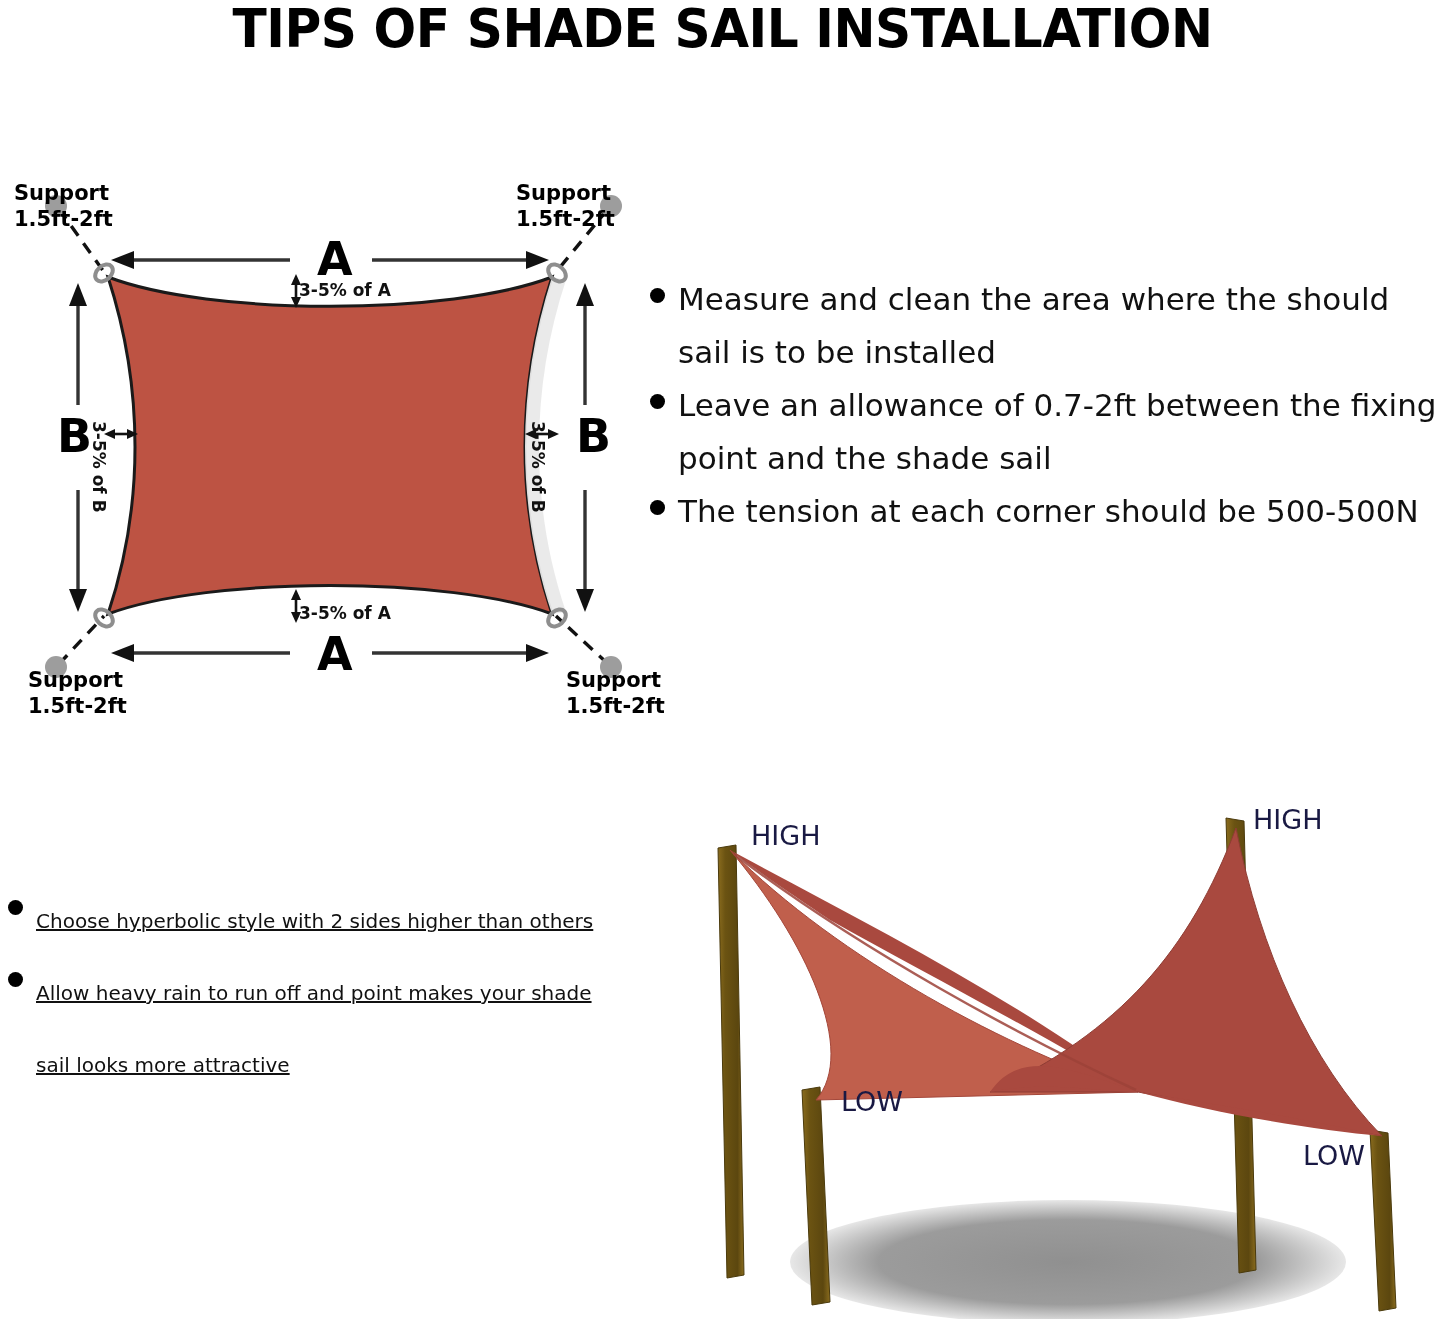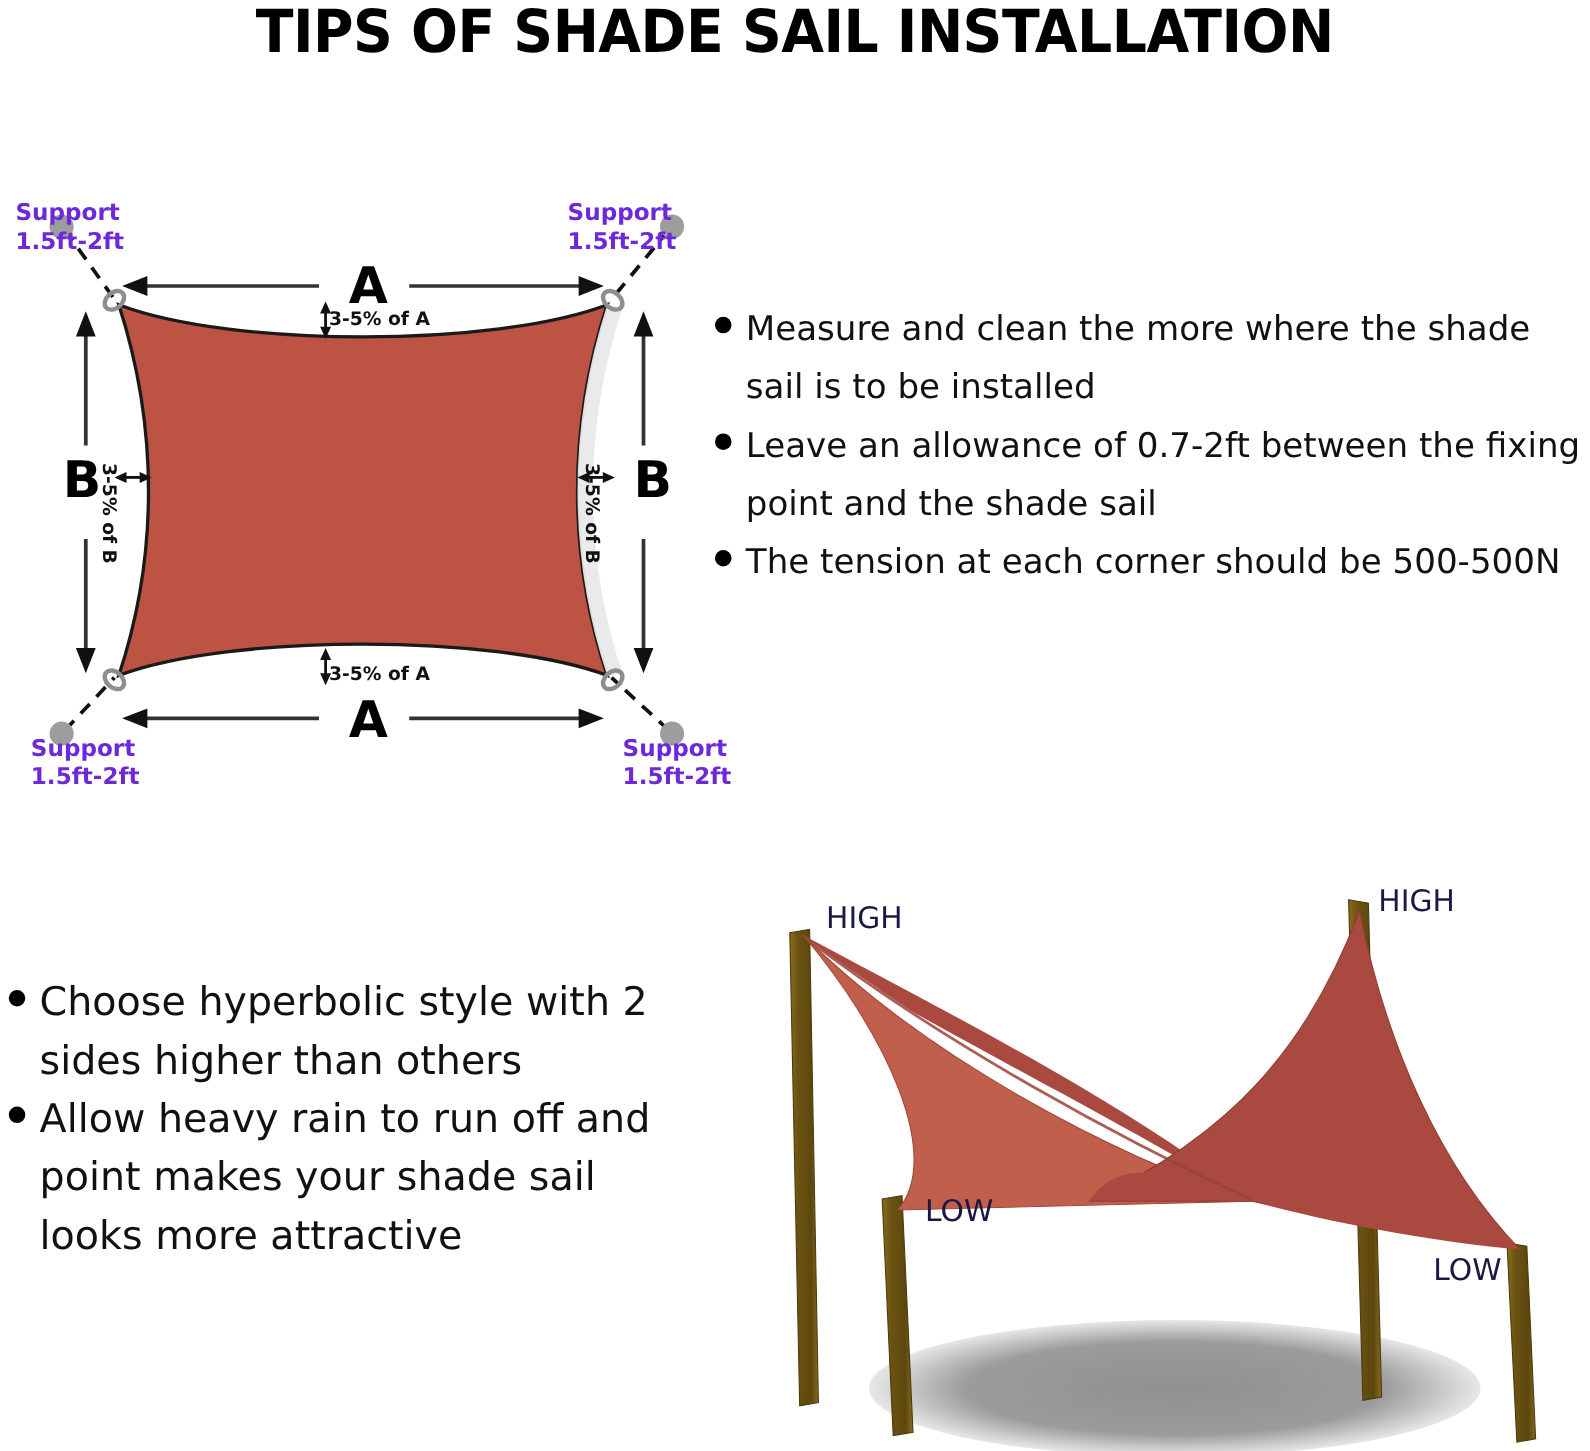--- a/index.html
+++ b/index.html
@@ -18,21 +18,21 @@
     font-weight:700;font-size:54px;line-height:58px;
     letter-spacing:-0.5px;
     transform:scaleX(0.93);transform-origin:50% 50%;
     white-space:nowrap;
   }
 
   
   .support-lbl{
     position:absolute;
     font-size:21px;line-height:26px;font-weight:600;
-    white-space:nowrap;color:#6d28d9;
+    white-space:nowrap;color:#000000;
   }
   .pct-lbl{
     position:absolute;
     font-size:17px;line-height:19px;font-weight:700;
     white-space:nowrap;color:#111;
   }
   .pct-lbl.rot{
     transform:rotate(90deg);
     transform-origin:0 0;
   }
@@ -45,21 +45,21 @@
   .bullets{position:absolute;}
   .bullet-row{display:flex;align-items:flex-start;}
   .bullet-dot{
     flex:0 0 auto;width:15px;height:15px;border-radius:50%;
     background:#000;margin-top:15px;margin-right:13px;
   }
   .bullet-text{
     font-size:31px;line-height:53px;color:#111;font-weight:400;
   }
   .bullets-right .bullet-text{font-size:31px;line-height:53px;}
-  .bullets-left  .bullet-text{font-size:36px;line-height:53px;}
+  .bullets-left  .bullet-text{font-size:20px;line-height:72px;text-decoration:underline;}
 
   
   .svg-abs{position:absolute;}
 
   
   .hl-lbl{
     position:absolute;
     font-size:27px;line-height:30px;font-weight:400;
     color:#191943;white-space:nowrap;
   }
@@ -182,21 +182,21 @@
 
   <div class="pct-lbl" style="left:299px;top:281px;">3-5% of A</div>
   <div class="pct-lbl rot" style="left:108px;top:421px;">3-5% of B</div>
   <div class="pct-lbl rot" style="left:547px;top:421px;">3-5% of B</div>
   <div class="pct-lbl" style="left:299px;top:604px;">3-5% of A</div>
 
   <div class="bullets bullets-right" style="left:650px;top:273px;width:795px;">
 
     <div class="bullet-row">
       <div class="bullet-dot"></div>
-      <div class="bullet-text">Measure and clean the more where the shade sail is to be installed</div>
+      <div class="bullet-text">Measure and clean the area where the should sail is to be installed</div>
     </div>
 
     <div class="bullet-row">
       <div class="bullet-dot"></div>
       <div class="bullet-text">Leave an allowance of 0.7-2ft between the fixing point and the shade sail</div>
     </div>
 
     <div class="bullet-row">
       <div class="bullet-dot"></div>
       <div class="bullet-text">The tension at each corner should be 500-500N</div>

